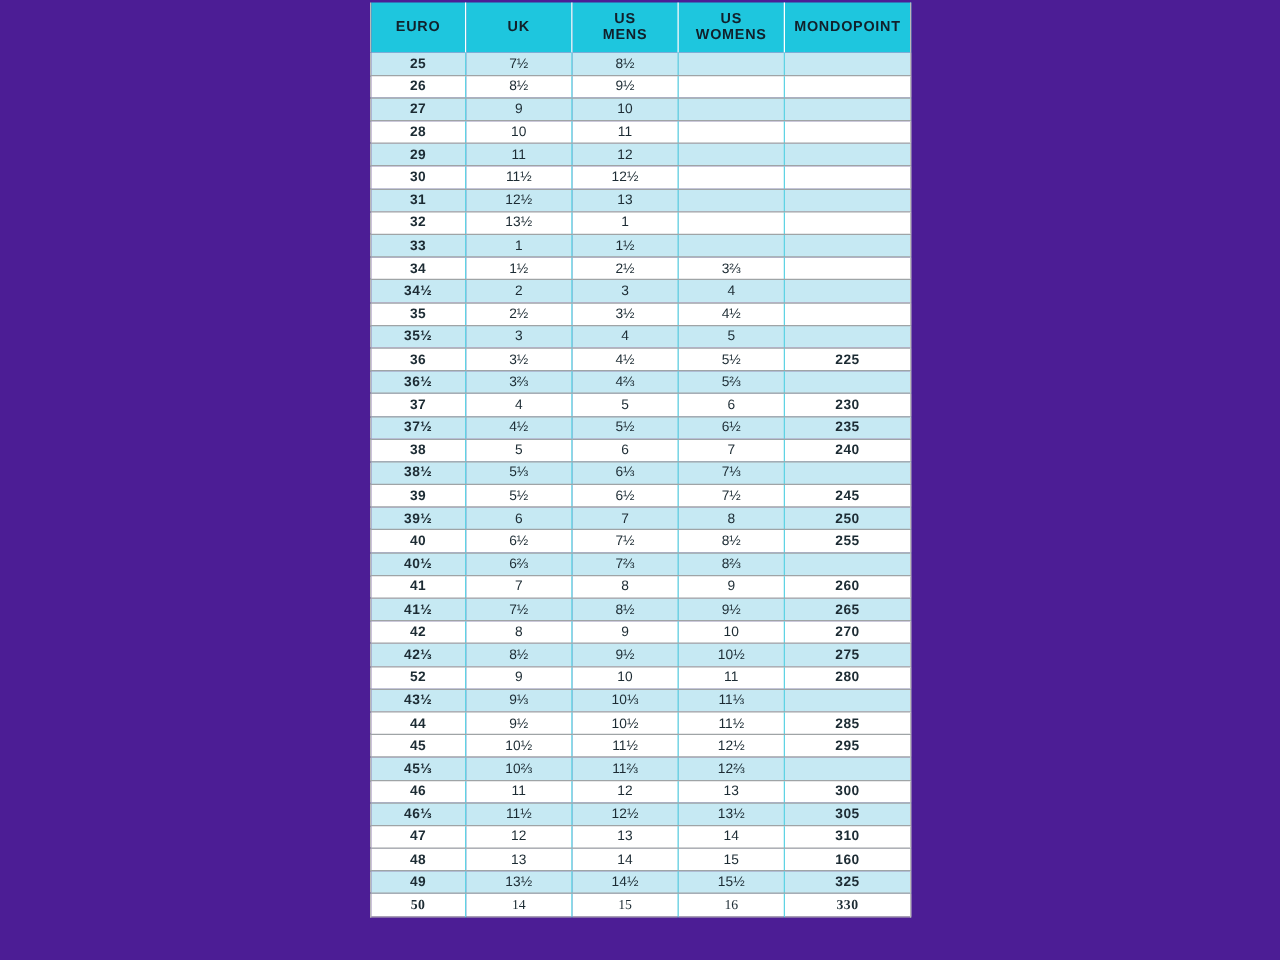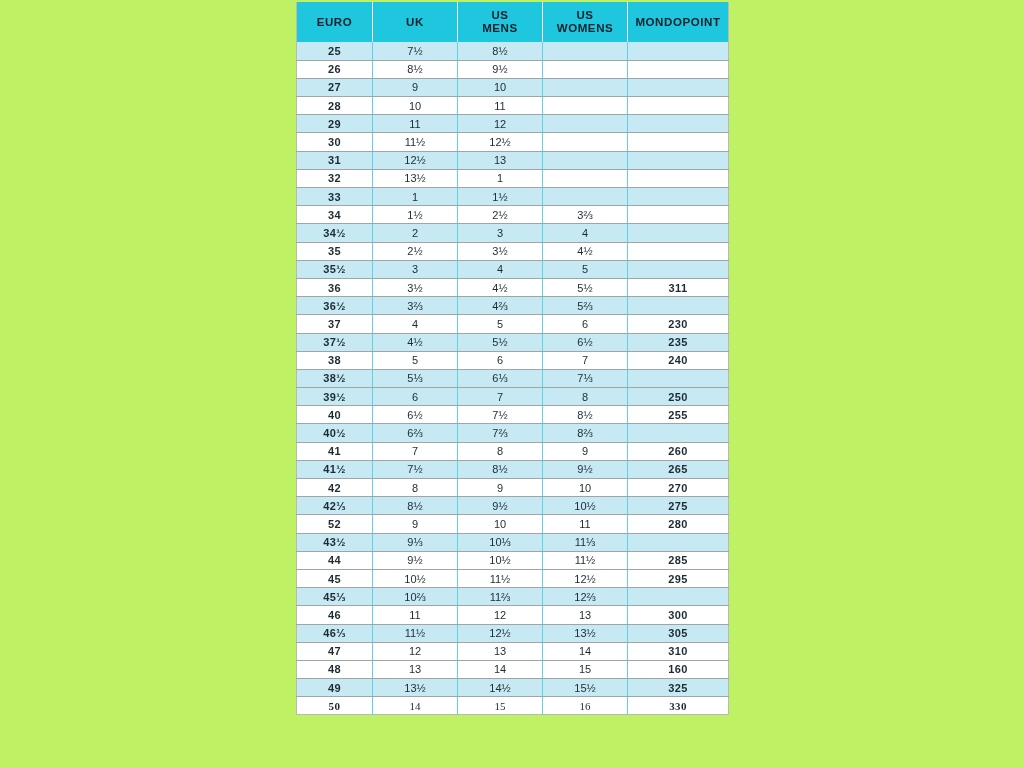--- a/index.html
+++ b/index.html
@@ -10,21 +10,21 @@
   body {
     width: 1024px;
     height: 768px;
     font-family: "Liberation Sans", sans-serif;
     overflow: hidden;
   }
   #stage {
     position: relative;
     width: 1024px;
     height: 768px;
-    background: #bef264;
+    background: #4c1d95;
   }
   .size-table-wrap {
     position: absolute;
     left: 296px;
     top: 2px;
     width: 432px;
   }
   table.size-table {
     border-collapse: collapse;
     table-layout: fixed;
@@ -211,21 +211,21 @@
             <td class="col-uk">3</td>
             <td class="col-usm">4</td>
             <td class="col-usw">5</td>
             <td class="col-mondo"></td>
           </tr>
           <tr class="plain">
             <td class="col-euro">36</td>
             <td class="col-uk">3½</td>
             <td class="col-usm">4½</td>
             <td class="col-usw">5½</td>
-            <td class="col-mondo">311</td>
+            <td class="col-mondo">225</td>
           </tr>
           <tr class="shade">
             <td class="col-euro">36½</td>
             <td class="col-uk">3⅔</td>
             <td class="col-usm">4⅔</td>
             <td class="col-usw">5⅔</td>
             <td class="col-mondo"></td>
           </tr>
           <tr class="plain">
             <td class="col-euro">37</td>
@@ -248,20 +248,27 @@
             <td class="col-usw">7</td>
             <td class="col-mondo">240</td>
           </tr>
           <tr class="shade">
             <td class="col-euro">38½</td>
             <td class="col-uk">5⅓</td>
             <td class="col-usm">6⅓</td>
             <td class="col-usw">7⅓</td>
             <td class="col-mondo"></td>
           </tr>
+          <tr class="plain">
+            <td class="col-euro">39</td>
+            <td class="col-uk">5½</td>
+            <td class="col-usm">6½</td>
+            <td class="col-usw">7½</td>
+            <td class="col-mondo">245</td>
+          </tr>
           <tr class="shade">
             <td class="col-euro">39½</td>
             <td class="col-uk">6</td>
             <td class="col-usm">7</td>
             <td class="col-usw">8</td>
             <td class="col-mondo">250</td>
           </tr>
           <tr class="plain">
             <td class="col-euro">40</td>
             <td class="col-uk">6½</td>

